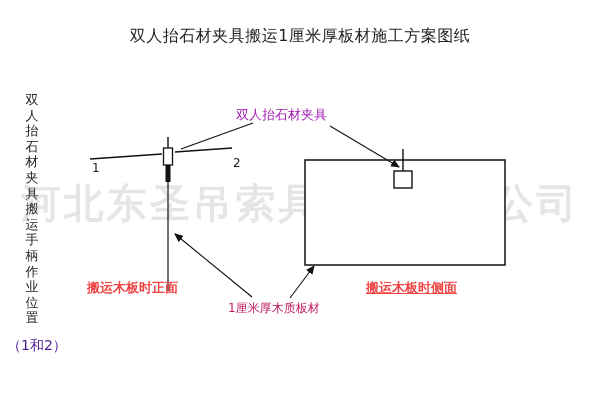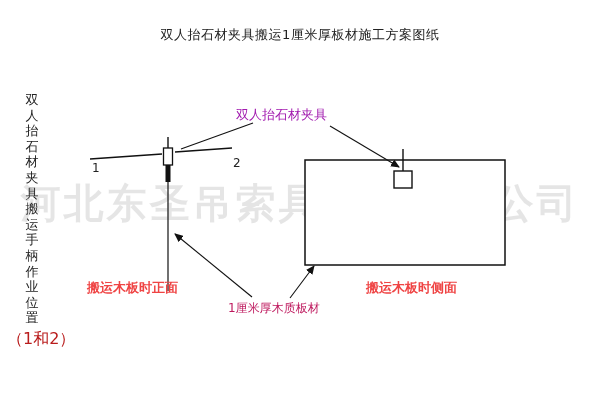--- a/index.html
+++ b/index.html
@@ -5,35 +5,35 @@
   html,body{margin:0;padding:0;}
   body{
     width:600px;height:400px;position:relative;overflow:hidden;
     background:#ffffff;
     font-family:"DejaVu Sans","Liberation Sans",sans-serif;
     color:#1a1a1a;
   }
   .abs{position:absolute;}
   .title{
     left:0;right:0;top:26px;text-align:center;
-    font-size:13px;color:#222;letter-spacing:0.5px;
+    font-size:16px;color:#222;letter-spacing:0.5px;
   }
   .watermark{
     left:-12px;top:176px;width:624px;text-align:center;
     font-size:40px;font-weight:bold;letter-spacing:3px;
     color:rgba(0,0,0,0.10);white-space:nowrap;
     pointer-events:none;user-select:none;
   }
   .left-note-text{
     left:24px;top:92px;width:16px;
     font-size:13px;line-height:15.6px;text-align:center;
     white-space:pre-line;color:#222;
   }
   .left-note-suffix{
-    left:7px;top:329px;font-size:16px;color:#b91c1c;white-space:nowrap;
+    left:7px;top:337px;font-size:14px;color:#4c1d95;white-space:nowrap;
   }
   .lbl{font-size:13px;color:#a21caf;white-space:nowrap;}
   .lbl-sm{font-size:12px;color:#be185d;white-space:nowrap;}
   .caption{font-size:13px;font-weight:bold;color:#ef4444;white-space:nowrap;}
   .num{font-size:12px;color:#222;}
   svg.diagram{left:0;top:0;width:600px;height:400px;}
 </style>
 </head>
 <body>
 
@@ -84,14 +84,14 @@
   <line x1="330" y1="126" x2="399" y2="167" stroke="#111" stroke-width="1.1" marker-end="url(#arrow)"></line>
 
   <line x1="252" y1="297" x2="175" y2="234" stroke="#111" stroke-width="1.1" marker-end="url(#arrow)"></line>
   <line x1="290" y1="298" x2="314" y2="266" stroke="#111" stroke-width="1.1" marker-end="url(#arrow)"></line>
 </svg>
 
 <div class="abs lbl" style="left:236px;top:106px;">双人抬石材夹具</div>
 <div class="abs num" style="left:92px;top:161px;">1</div>
 <div class="abs num" style="left:233px;top:156px;">2</div>
 <div class="abs caption" style="left:87px;top:279px;">搬运木板时正面</div>
-<div class="abs caption" style="left:366px;top:279px;">搬运木板时侧面</div>
+<div class="abs caption" style="left:366px;top:279px;text-decoration:underline;">搬运木板时侧面</div>
 <div class="abs lbl-sm" style="left:228px;top:300px;">1厘米厚木质板材</div>
 
 </body></html>

